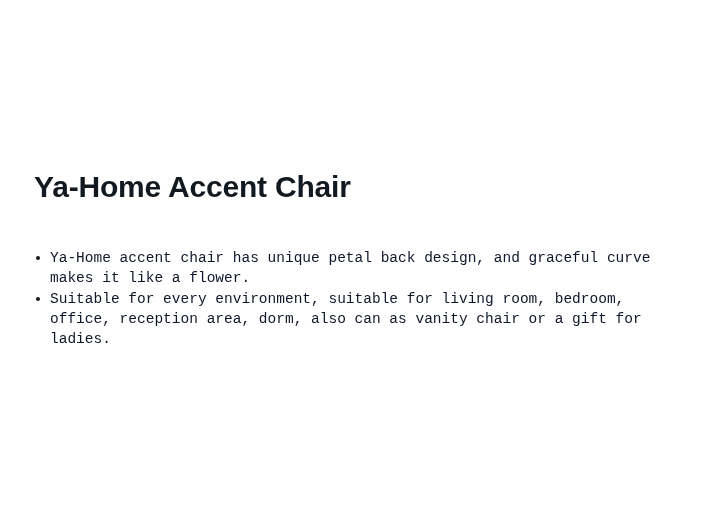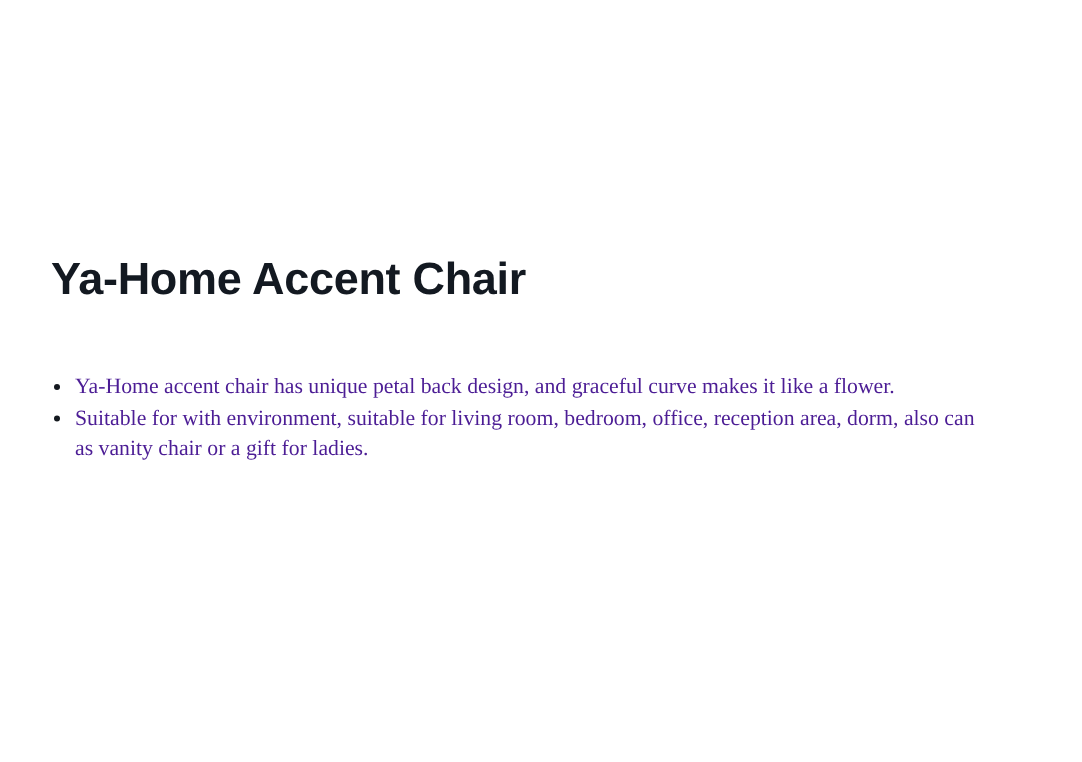--- a/index.html
+++ b/index.html
@@ -46,24 +46,24 @@
     list-style: none;
     margin: 0;
     padding: 0;
     margin-top: 42px;
   }
 
   .feature-item {
     position: relative;
     padding-left: 16px;
     margin: 0 0 1px 0;
-    font-family: Liberation Serif, serif;
+    font-family: Liberation Mono, monospace;
     font-size: 14.5px;
     line-height: 20px;
-    color: #4c1d95;
+    color: #0f172a;
   }
 
   .feature-item .bullet-marker {
     position: absolute;
     left: 2px;
     top: 8px;
     width: 4px;
     height: 4px;
     border-radius: 50%;
     background: #14191f;
@@ -86,20 +86,20 @@
     <ul class="feature-list">
 
       <li class="feature-item">
         <span class="bullet-marker"></span>
         <span class="feature-text">Ya-Home accent chair has unique petal back design, and graceful curve makes it like a flower.</span>
       </li>
 
 
       <li class="feature-item">
         <span class="bullet-marker"></span>
-        <span class="feature-text">Suitable for with environment, suitable for living room, bedroom, office, reception area, dorm, also can as vanity chair or a gift for ladies.</span>
+        <span class="feature-text">Suitable for every environment, suitable for living room, bedroom, office, reception area, dorm, also can as vanity chair or a gift for ladies.</span>
       </li>
 
     </ul>
 
   </div>
 
 </div>
 
 </body></html>

